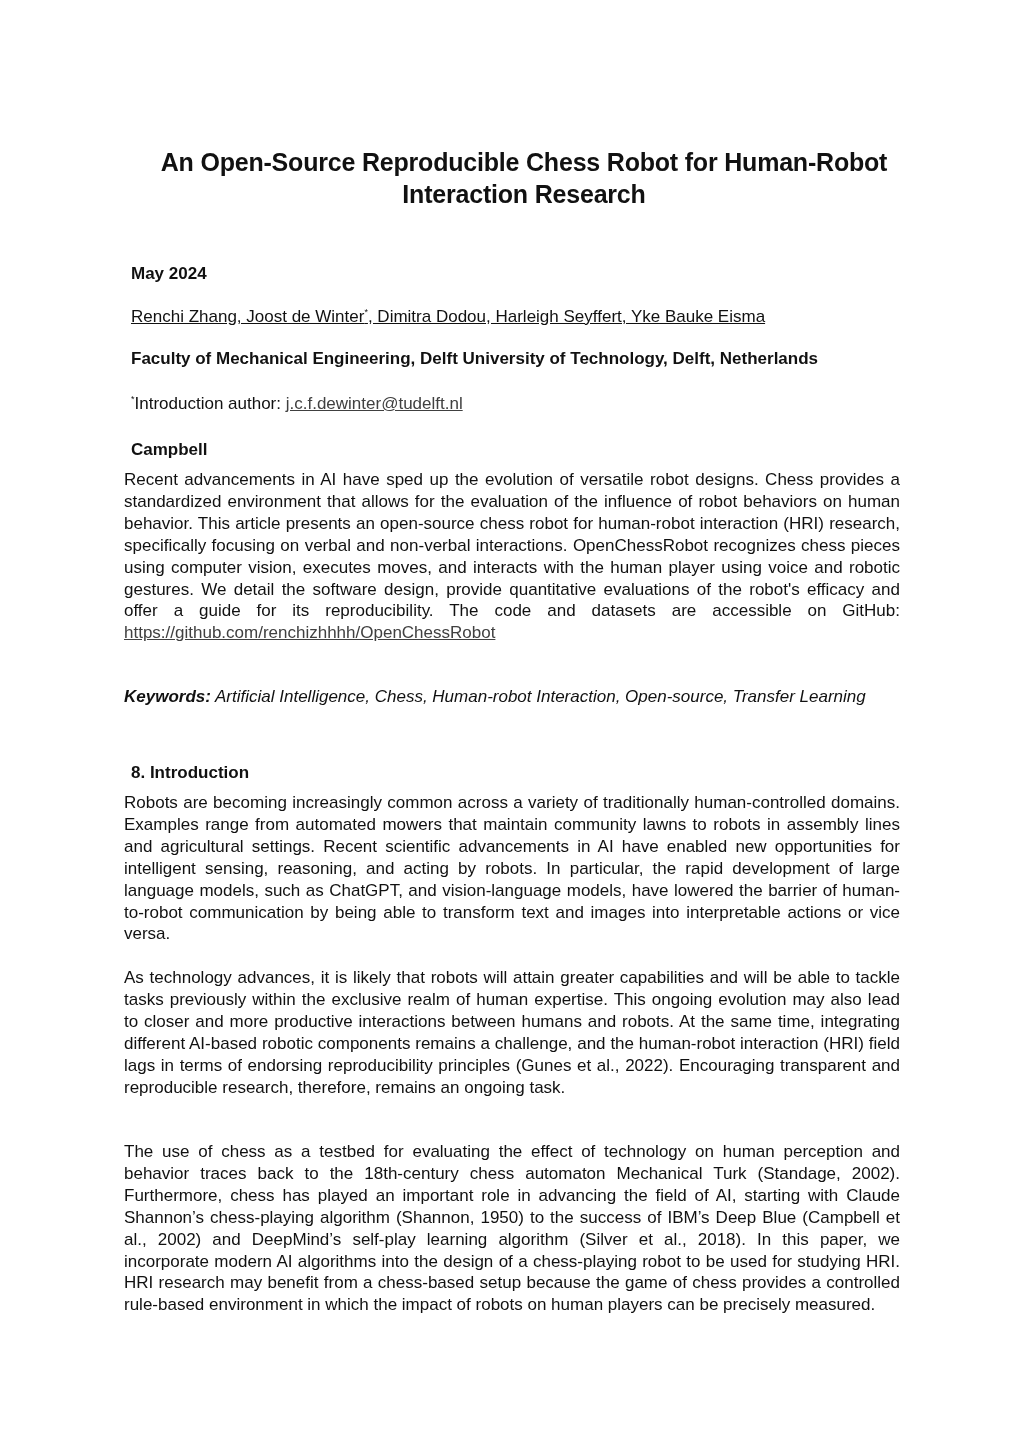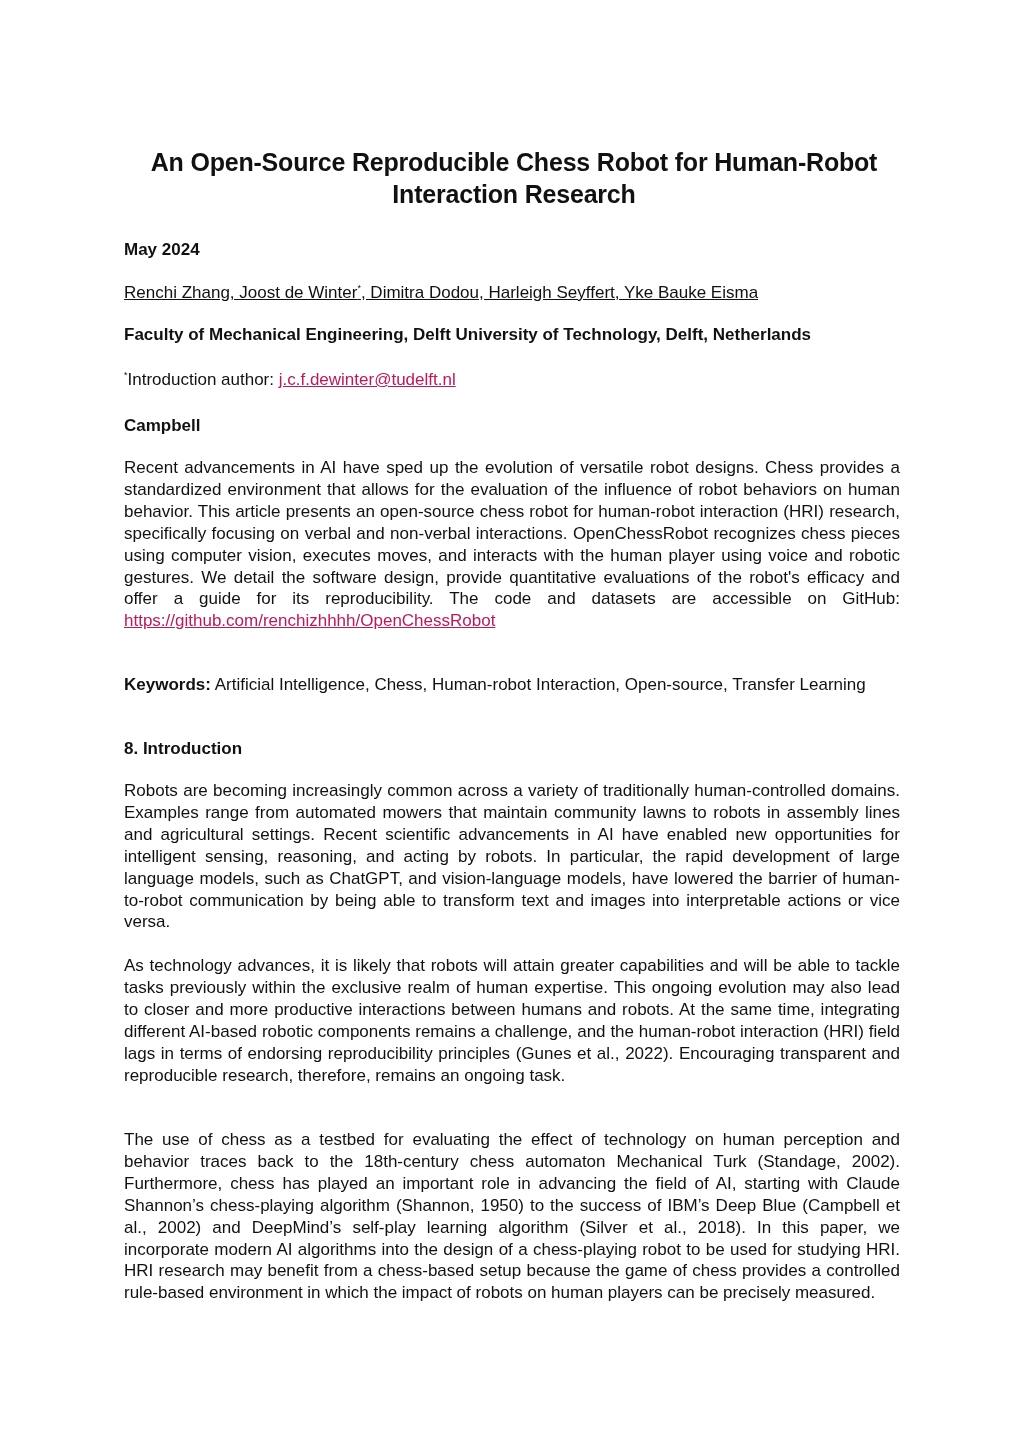--- a/index.html
+++ b/index.html
@@ -13,47 +13,49 @@
     }
     .page {
       position: absolute;
       left: 124px;
       top: 0;
       width: 776px;
     }
     .title {
       position: absolute;
       top: 146px;
-      left: 2px;
+      left: 12px;
       width: 776px;
       text-align: center;
       font-weight: bold;
       font-size: 25px;
       line-height: 32px;
       letter-spacing: -0.2px;
     }
     .line {
       position: absolute;
-      left: 0;
+      left: 7px;
       font-size: 17px;
       line-height: 22px;
       white-space: nowrap;
+      margin-top: 24px;
     }
     .bold { font-weight: bold; }
     .para {
       position: absolute;
       left: 0;
       width: 776px;
       font-size: 17px;
       line-height: 21.9px;
       text-align: justify;
       hyphens: none;
+      margin-top: 12px;
     }
     a.link {
-      color: #be185d;
+      color: #404040;
       text-decoration: underline;
     }
     sup { font-size: 9px; vertical-align: 7px; line-height: 0; }
   </style>
 </head>
 <body>
 
 <div class="page">
 
   <div class="title">An Open-Source Reproducible Chess Robot for Human-Robot Interaction Research</div>
@@ -67,21 +69,21 @@
   <div class="line" style="top:324px;font-weight:bold;">Faculty of Mechanical Engineering, Delft University of Technology, Delft, Netherlands</div>
 
   <div class="line" style="top:369px;">
     <sup>*</sup><span>Introduction author: </span><a class="link">j.c.f.dewinter@tudelft.nl</a>
   </div>
 
   <div class="line bold" style="top:415px;">Campbell</div>
 
   <div class="para" style="top:457px;"><span>Recent advancements in AI have sped up the evolution of versatile robot designs. Chess provides a standardized environment that allows for the evaluation of the influence of robot behaviors on human behavior. This article presents an open-source chess robot for human-robot interaction (HRI) research, specifically  focusing on verbal and non-verbal interactions. OpenChessRobot recognizes chess pieces using computer vision, executes moves, and interacts with the human player using voice and robotic gestures. We detail the software design, provide quantitative evaluations of the robot's efficacy and offer a guide for its reproducibility. The code and datasets are accessible on GitHub: </span><a class="link">https://github.com/renchizhhhh/OpenChessRobot</a></div>
 
-  <div class="para" style="top:674px; text-align:left;"><span class="bold">Keywords:</span><span> Artificial Intelligence, Chess, Human-robot Interaction, Open-source, Transfer Learning</span></div>
+  <div class="para" style="top:674px; text-align:left;font-style:italic;"><span class="bold">Keywords:</span><span> Artificial Intelligence, Chess, Human-robot Interaction, Open-source, Transfer Learning</span></div>
 
   <div class="line bold" style="top:738px;">8. Introduction</div>
 
   <div class="para" style="top:780px;">Robots are becoming increasingly common across a variety of traditionally human-controlled domains. Examples range from automated mowers that maintain community lawns to robots in assembly lines and agricultural settings. Recent scientific advancements in AI have enabled new opportunities for intelligent sensing, reasoning, and acting by robots. In particular, the rapid development of large language models, such as ChatGPT, and vision-language models, have lowered the barrier of human-to-robot communication by being able to transform text and images into interpretable actions or vice versa.</div>
 
   <div class="para" style="top:955px;">As technology advances, it is likely that robots will attain greater capabilities and will be able to tackle tasks previously within the exclusive realm of human expertise. This ongoing evolution may also lead to closer and more productive interactions between humans and robots. At the same time, integrating different AI-based robotic components remains a challenge, and the human-robot interaction (HRI) field lags in terms of endorsing reproducibility principles (Gunes et al., 2022). Encouraging transparent and reproducible research, therefore, remains an ongoing task.</div>
 
   <div class="para" style="top:1129px;">The use of chess as a testbed for evaluating the effect of technology on human perception and behavior traces back to the 18th-century chess automaton Mechanical Turk (Standage, 2002). Furthermore, chess has played an important role in advancing the field of AI, starting with Claude Shannon’s chess-playing algorithm (Shannon, 1950) to the success of IBM’s Deep Blue (Campbell et al., 2002) and DeepMind’s self-play learning algorithm (Silver et al., 2018). In this paper, we incorporate modern AI algorithms into the design of a chess-playing robot to be used for studying HRI. HRI research may benefit from a chess-based setup because the game of chess provides a controlled rule-based environment in which the impact of robots on human players can be precisely measured.</div>
 
 </div>

